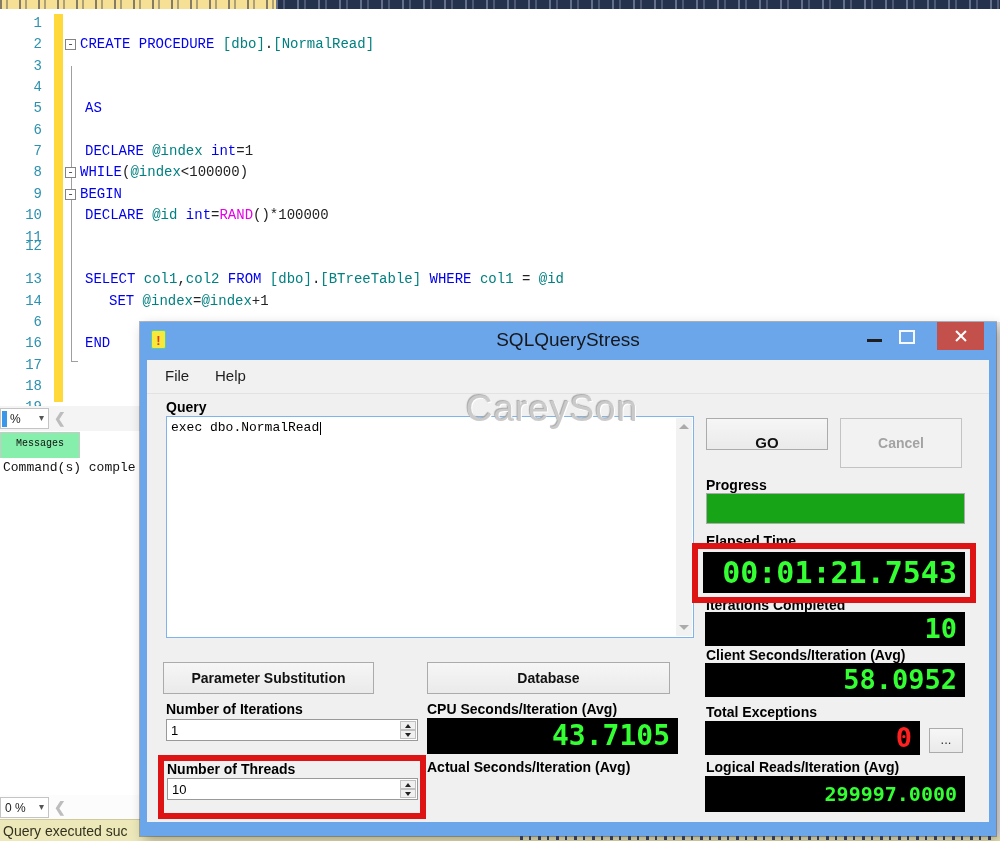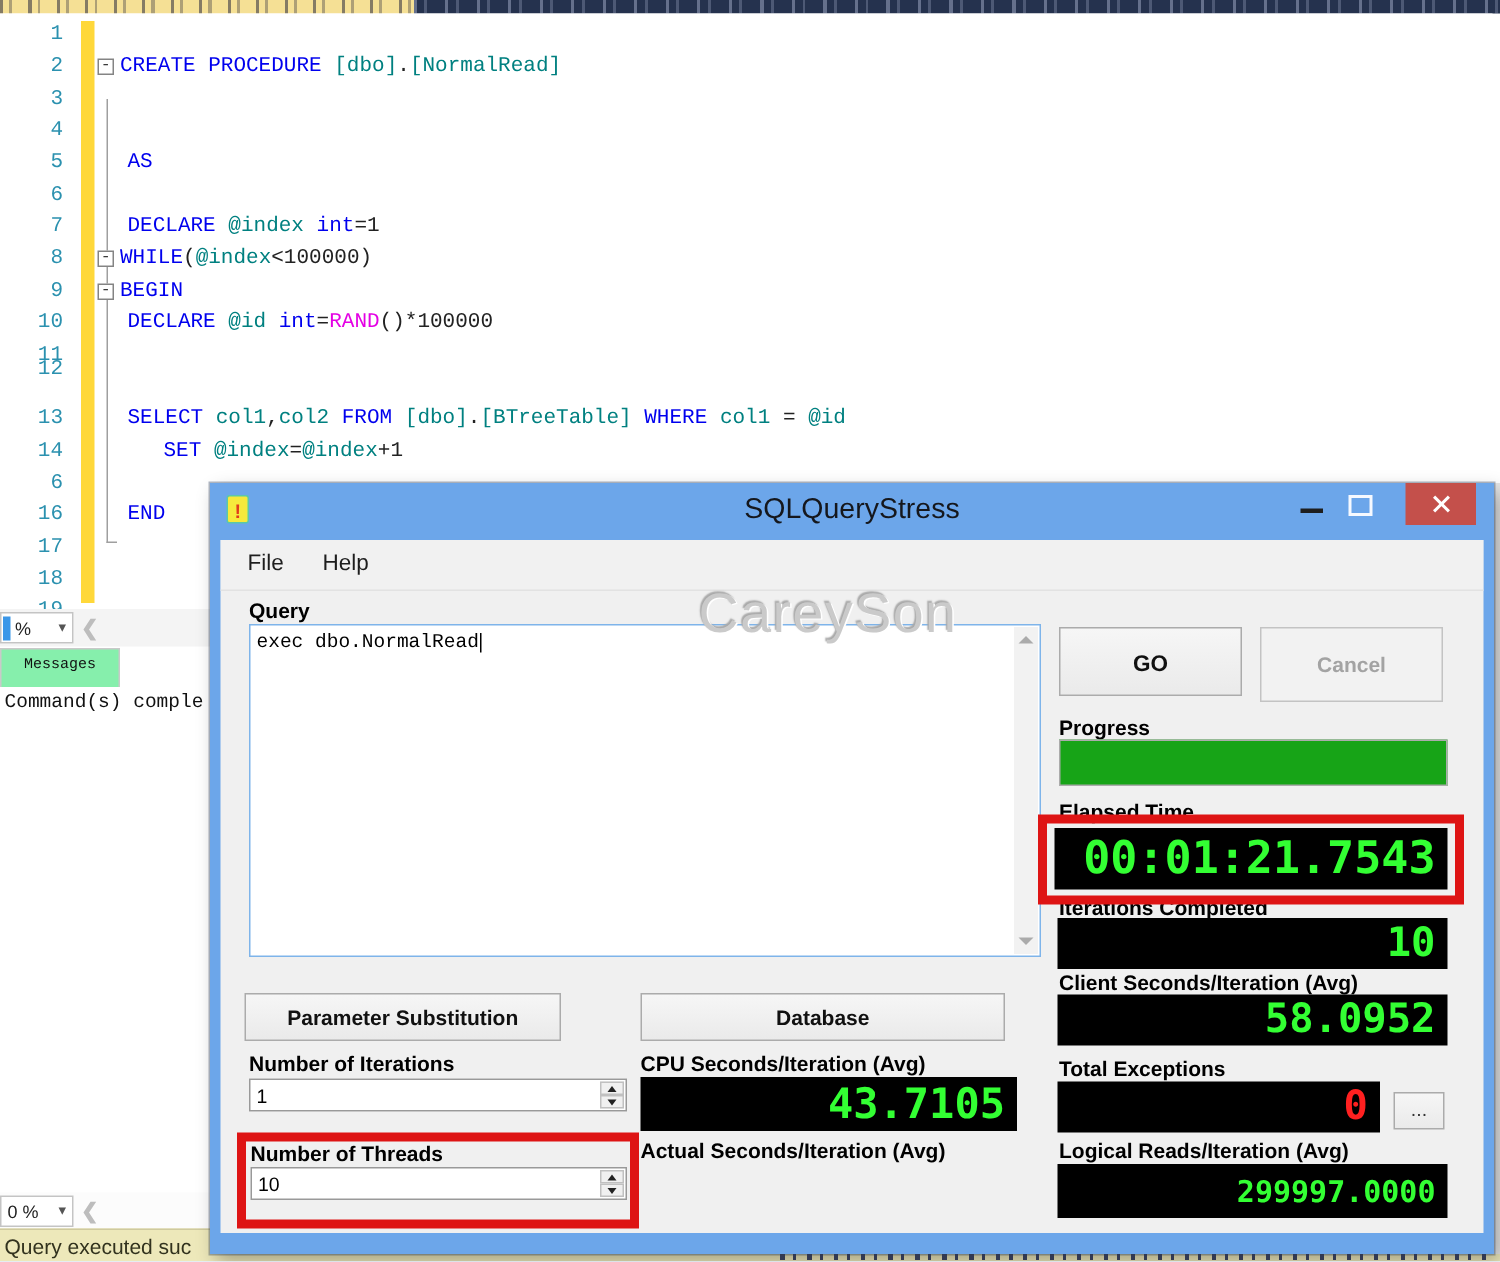--- a/index.html
+++ b/index.html
@@ -66,21 +66,21 @@
   #query-scroll{position:absolute;right:1px;top:1px;width:16px;height:218px;background:#F2F2F2;}
   .chev{position:absolute;left:3px;width:0;height:0;border-left:5px solid transparent;border-right:5px solid transparent;}
   .chev.up{top:6px;border-bottom:5px solid #ABABAB;}
   .chev.down{bottom:6px;border-top:5px solid #ABABAB;}
 
   #watermark{position:absolute;left:255px;top:28px;width:300px;text-align:center;font-size:37px;color:#CACACA;letter-spacing:1px;z-index:5;pointer-events:none;
     text-shadow:1px 1px 0 #ffffff,-1px -1px 1px #A9A9A9;}
 
   .btn{position:absolute;background:linear-gradient(#F6F6F6,#EAEAEA);border:1px solid #ABABAB;box-sizing:border-box;text-align:center;color:#111;}
   .btn.disabled{color:#A3A3A3;background:#F2F2F2;border-color:#C3C3C3;}
-  #go-btn{left:559px;top:58px;width:122px;height:46px;font-size:15px;font-weight:bold;line-height:48px;}
+  #go-btn{left:559px;top:58px;width:122px;height:32px;font-size:15px;font-weight:bold;line-height:48px;}
   #cancel-btn{left:693px;top:58px;width:122px;height:50px;font-size:14px;font-weight:bold;line-height:48px;text-align:center;}
   #param-btn{left:16px;top:302px;width:211px;height:32px;font-size:14px;font-weight:bold;line-height:30px;}
   #db-btn{left:280px;top:302px;width:243px;height:32px;font-size:14px;font-weight:bold;line-height:30px;}
   #ellipsis-btn{left:782px;top:368px;width:34px;height:25px;font-size:13px;line-height:22px;color:#333;}
 
   #progress-bar{position:absolute;left:559px;top:133px;width:259px;height:31px;background:var(--progress_green);border:1px solid #ABABAB;box-sizing:border-box;}
 
   .lcd{position:absolute;background:#000;color:var(--lcd_green);font-family:"DejaVu Sans Mono","Liberation Mono",monospace;font-weight:bold;
     text-align:right;padding-right:8px;box-sizing:border-box;overflow:hidden;}
   .lcd-red{color:var(--lcd_red);}

